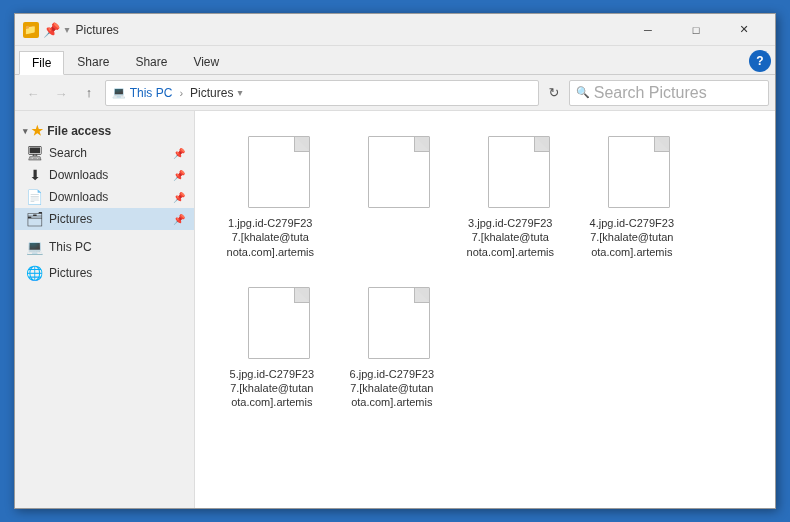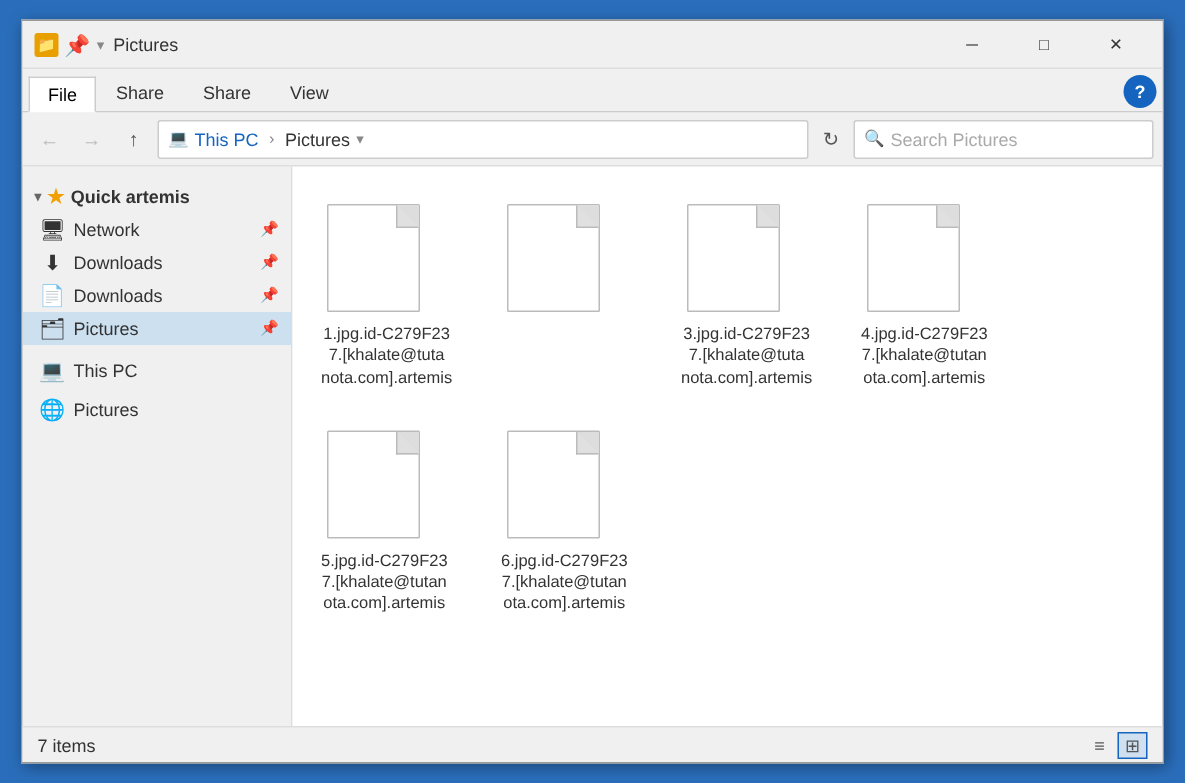--- a/index.html
+++ b/index.html
@@ -173,21 +173,21 @@
       align-items: center;
       padding: 0 6px;
       gap: 4px;
       border-radius: 2px;
     }
     .search-icon {
       color: #888;
       font-size: 11px;
     }
     .search-text {
-      font-size: 12px;
+      font-size: 16px;
       color: #aaa;
       flex: 1;
     }
     
     .main-area {
       display: flex;
       flex: 1;
       overflow: hidden;
     }
     
@@ -254,21 +254,21 @@
     .files-grid {
       display: flex;
       flex-wrap: wrap;
       gap: 10px;
       padding: 4px;
     }
     .file-item {
       width: 110px;
       display: flex;
       flex-direction: column;
-      align-items: flex-start;
+      align-items: flex-end;
       padding: 6px 4px;
       cursor: pointer;
       border: 1px solid transparent;
       border-radius: 2px;
     }
     .file-icon {
       width: 70px;
       height: 80px;
       display: flex;
       align-items: center;
@@ -433,25 +433,25 @@
     </div>
   </div>
 
   <div class="main-area">
 
     <div class="sidebar">
       <div class="sidebar-section">
         <div class="sidebar-header">
           <span class="collapse-arrow">▾</span>
           <span class="star">★</span>
-          <span>Quick artemis</span>
+          <span>File access</span>
         </div>
         <div class="sidebar-item">
           <span class="item-icon">🖥</span>
-          <span>Network</span>
+          <span>Search</span>
           <span class="pin-icon">📌</span>
         </div>
         <div class="sidebar-item">
           <span class="item-icon">⬇</span>
           <span>Downloads</span>
           <span class="pin-icon">📌</span>
         </div>
         <div class="sidebar-item">
           <span class="item-icon">📄</span>
           <span>Downloads</span>
@@ -533,21 +533,14 @@
             </div>
           </div>
           <div class="file-name">6.jpg.id-C279F23<br>7.[khalate@tutan<br>ota.com].artemis</div>
         </div>
 
 
       </div>
     </div>
   </div>
 
-  <div class="status-bar">
-    <span class="status-text">7 items</span>
-    <div class="view-buttons">
-      <div class="view-btn">≡</div>
-      <div class="view-btn active">⊞</div>
-    </div>
-  </div>
 
 </div>
 
 </body></html>

